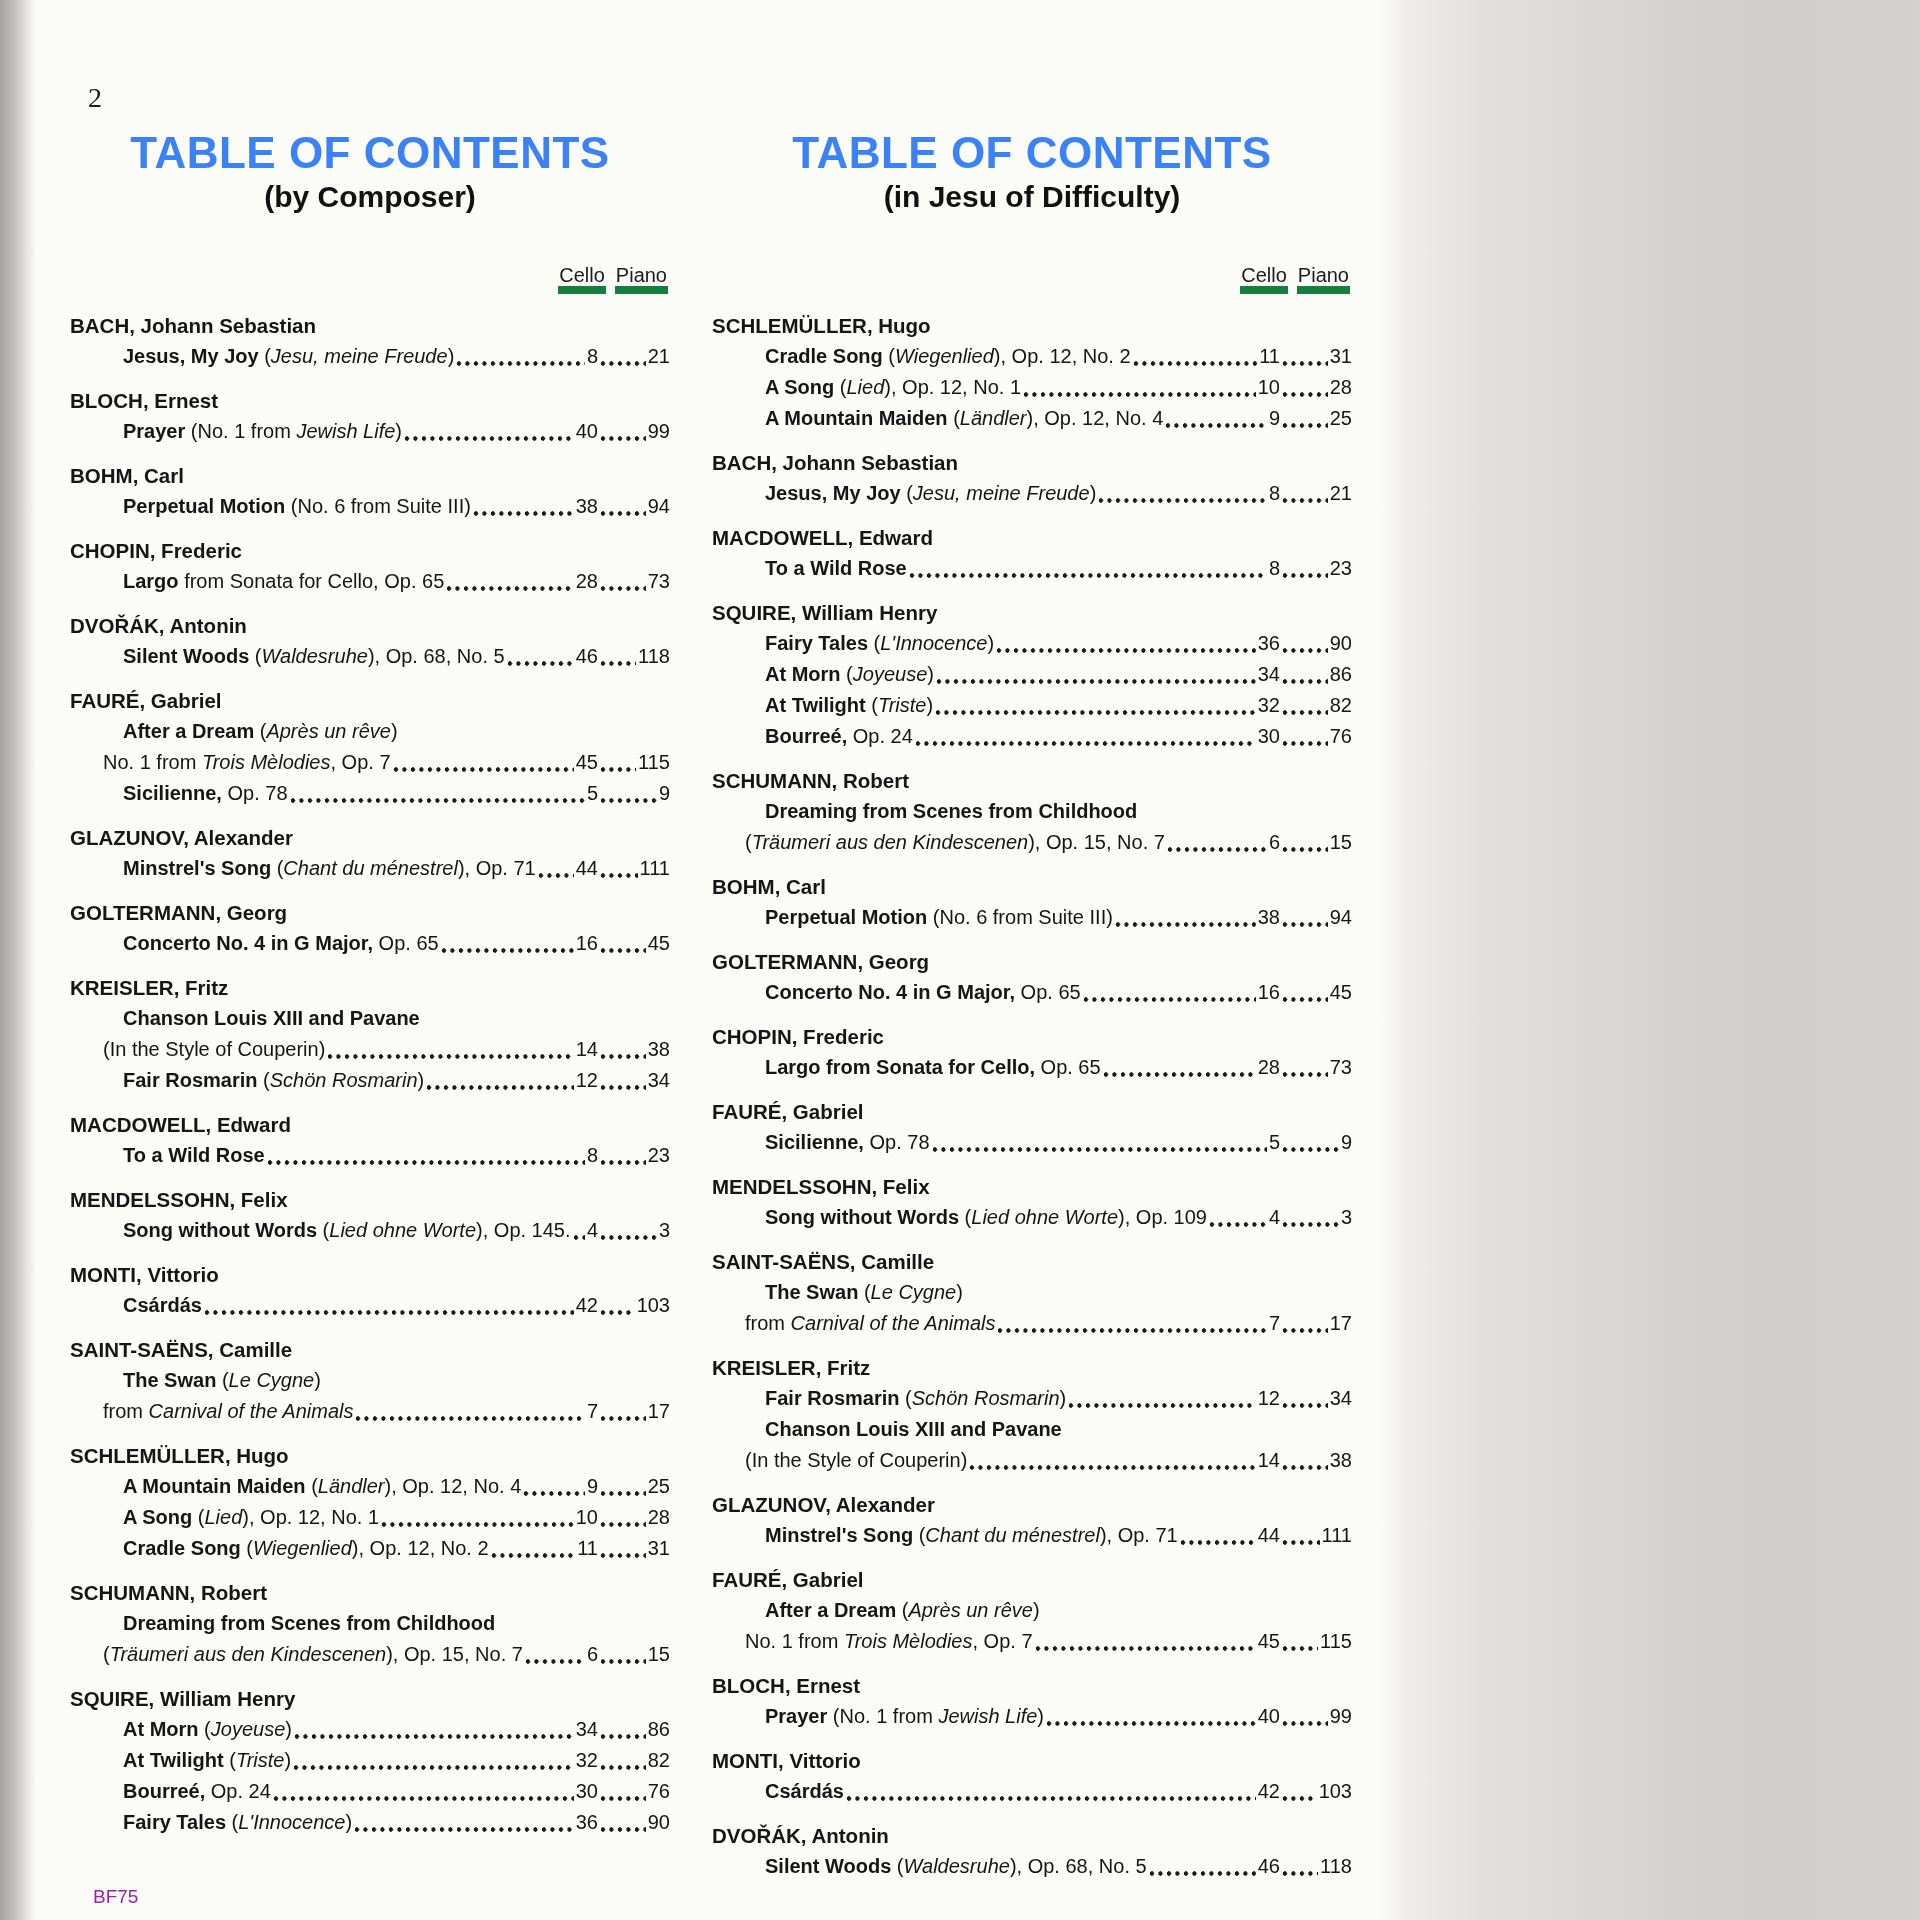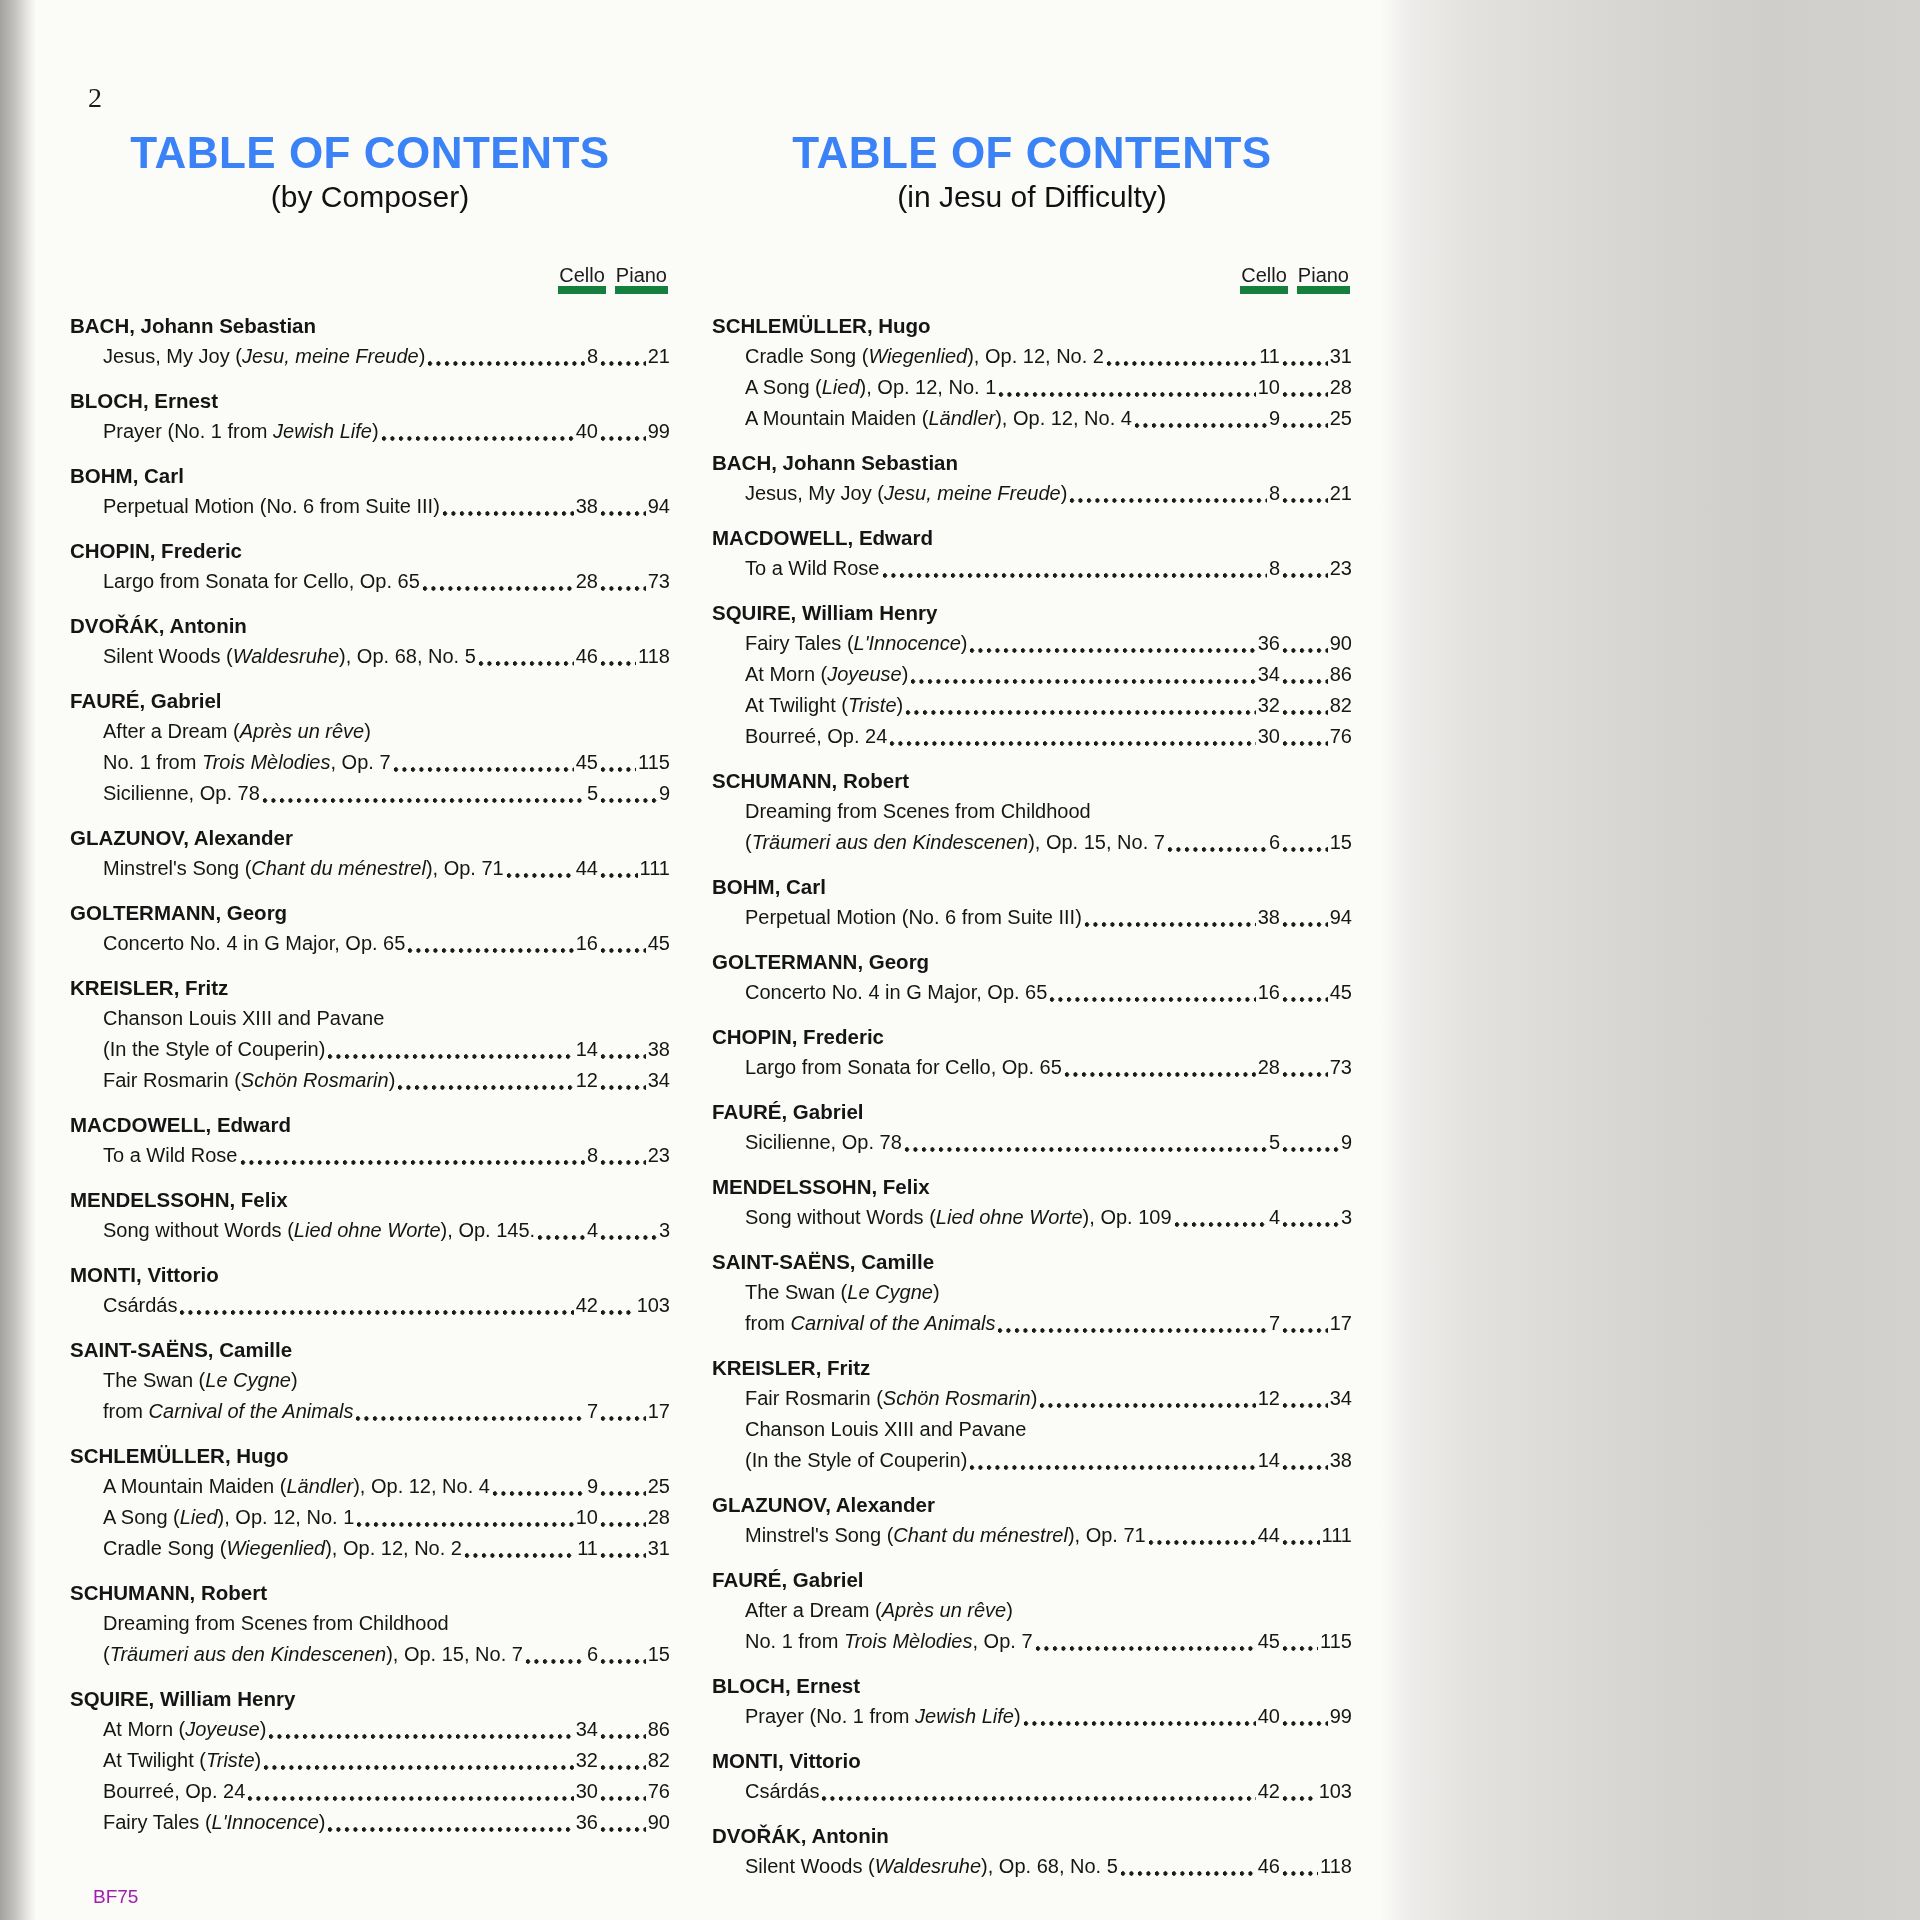--- a/index.html
+++ b/index.html
@@ -28,34 +28,34 @@
   }
   .toc-wrap{position:absolute;left:70px;top:0;display:flex;}
   .toc{width:600px;padding-top:128px;}
   .toc.second{width:640px;margin-left:42px;}
   .toc h1{
     margin:0;text-align:center;font-size:44px;line-height:50px;
     font-weight:bold;letter-spacing:.5px;color:#3b82f6;
   }
   .toc h2{
     margin:0;text-align:center;font-size:30px;line-height:38px;
-    font-weight:normal;color:#111;
+    font-weight:bold;color:#111;
   }
   .colhead{
     margin-top:48px;height:30px;display:flex;justify-content:flex-end;
     font-size:20px;color:#1b1b1b;
   }
   .colhead .ch{border-bottom:8px solid #15803d;padding:0 1px 1px 1px;}
   .colhead .ch-cello{margin-right:9px;}
   .colhead .ch-piano{margin-right:2px;}
   .entries{margin-top:16px;}
   .group{margin-bottom:13px;}
   .composer{font-weight:bold;font-size:20.5px;line-height:31px;white-space:nowrap;}
   .song{display:flex;align-items:stretch;font-size:20px;line-height:31px;padding-left:33px;white-space:nowrap;}
-  .song .t .b{font-weight:normal;}
+  .song .t .b{font-weight:bold;margin-left:20px;}
   .song .t .i{font-style:italic;}
   .leader,.dots2{
     align-self:flex-end;height:7px;margin:0 2px 5px 2px;
     background-image:radial-gradient(circle at 3px 3.5px,#1a1a1a 2px,rgba(0,0,0,0) 2.4px);
     background-size:8.5px 7px;background-repeat:repeat-x;background-position:left bottom;
   }
   .leader{flex:1 1 10px;min-width:10px;}
   .pg{flex:0 0 72px;display:flex;}
   .pg .dots2{flex:1 1 auto;}
   .num{flex:0 0 auto;font-size:20px;}

